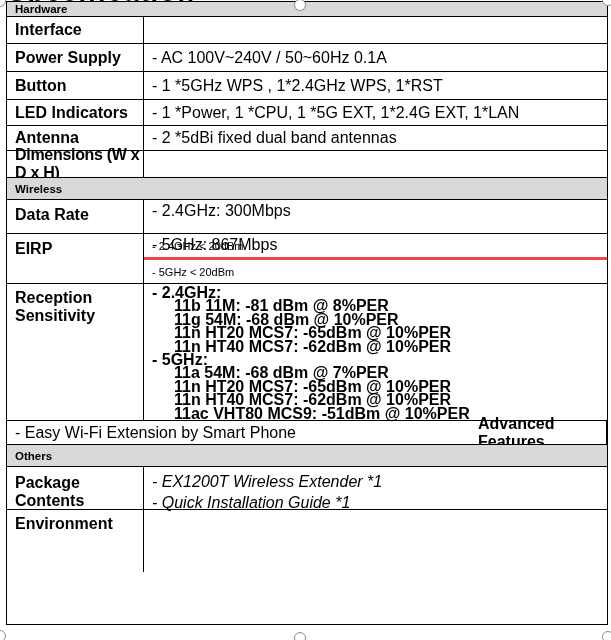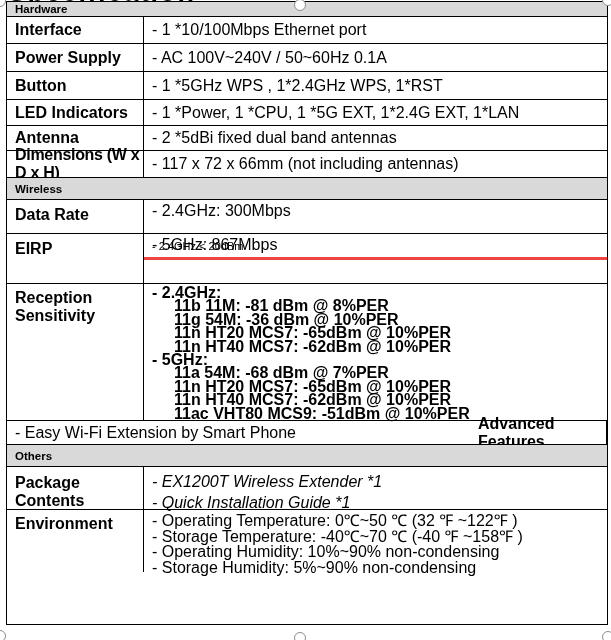--- a/index.html
+++ b/index.html
@@ -91,23 +91,20 @@
 </div>
 
 <div class="spec-table">
 
   <div class="row shead h15">
     <span>Hardware</span>
   </div>
 
   <div class="row h27">
     <div class="cell label">Interface</div>
-    <div class="cell value">
-      <div class="vline">- 1 *10/100Mbps Ethernet port</div>
-    </div>
   </div>
 
   <div class="row h28">
     <div class="cell label">Power Supply</div>
     <div class="cell value">
       <div class="vline">- AC 100V~240V / 50~60Hz 0.1A</div>
     </div>
   </div>
 
   <div class="row h28">
@@ -126,23 +123,20 @@
 
   <div class="row h25">
     <div class="cell label">Antenna</div>
     <div class="cell value">
       <div class="vline">- 2 *5dBi fixed dual band antennas</div>
     </div>
   </div>
 
   <div class="row h27">
     <div class="cell label tight">Dimensions (W x D x H)</div>
-    <div class="cell value">
-      <div class="vline">- 117 x 72 x 66mm (not including antennas)</div>
-    </div>
   </div>
 
   <div class="row shead h22">
     <span>Wireless</span>
   </div>
 
 
 
   <div class="row h34 row-datarate">
     <div class="cell label top">Data Rate</div>
@@ -151,29 +145,32 @@
       <div class="vline">- 5GHz: 867Mbps</div>
     </div>
   </div>
 
   <div class="row h50 row-eirp">
     <div class="cell label top">EIRP</div>
     <div class="value-stack">
       <div class="subcell h26">
         <div class="vline">- 2.4GHz &lt; 20dBm</div>
       </div>
+      <div class="subcell sub-last">
+        <div class="vline">- 5GHz &lt; 20dBm</div>
+      </div>
     </div>
   </div>
 
   <div class="row h137 row-reception">
     <div class="cell label top">Reception Sensitivity</div>
     <div class="cell value top">
       <div class="vline">- 2.4GHz:</div>
       <div class="vline indent">11b 11M:  -81 dBm @ 8%PER</div>
-      <div class="vline indent">11g 54M:  -36 dBm @ 10%PER</div>
+      <div class="vline indent">11g 54M:  -68 dBm @ 10%PER</div>
       <div class="vline indent">11n HT20 MCS7:  -65dBm @ 10%PER</div>
       <div class="vline indent">11n HT40 MCS7:  -62dBm @ 10%PER</div>
       <div class="vline">- 5GHz:</div>
       <div class="vline indent">11a 54M:  -68 dBm @ 7%PER</div>
       <div class="vline indent">11n HT20 MCS7:  -65dBm @ 10%PER</div>
       <div class="vline indent">11n HT40 MCS7:  -62dBm @ 10%PER</div>
       <div class="vline indent">11ac VHT80 MCS9:  -51dBm @ 10%PER</div>
     </div>
   </div>
 
@@ -191,26 +188,20 @@
   <div class="row h43 row-package">
     <div class="cell label top">Package Contents</div>
     <div class="cell value top">
       <div class="vline">- EX1200T Wireless Extender *1</div>
       <div class="vline">- Quick Installation Guide *1</div>
     </div>
   </div>
 
   <div class="row h62 last row-env">
     <div class="cell label top">Environment</div>
-    <div class="cell value top">
-      <div class="vline">- Operating Temperature: 0℃~50 ℃ (32 ℉ ~122℉ )</div>
-      <div class="vline">- Storage Temperature: -40℃~70 ℃ (-40 ℉ ~158℉ )</div>
-      <div class="vline">- Operating Humidity: 10%~90% non-condensing</div>
-      <div class="vline">- Storage Humidity: 5%~90% non-condensing</div>
-    </div>
   </div>
 
 </div>
 
 <div class="handle hl-tl"></div>
 <div class="handle hl-tc"></div>
 <div class="handle hl-tr"></div>
 <div class="handle hl-bl"></div>
 <div class="handle hl-bc"></div>
 <div class="handle hl-br"></div>

